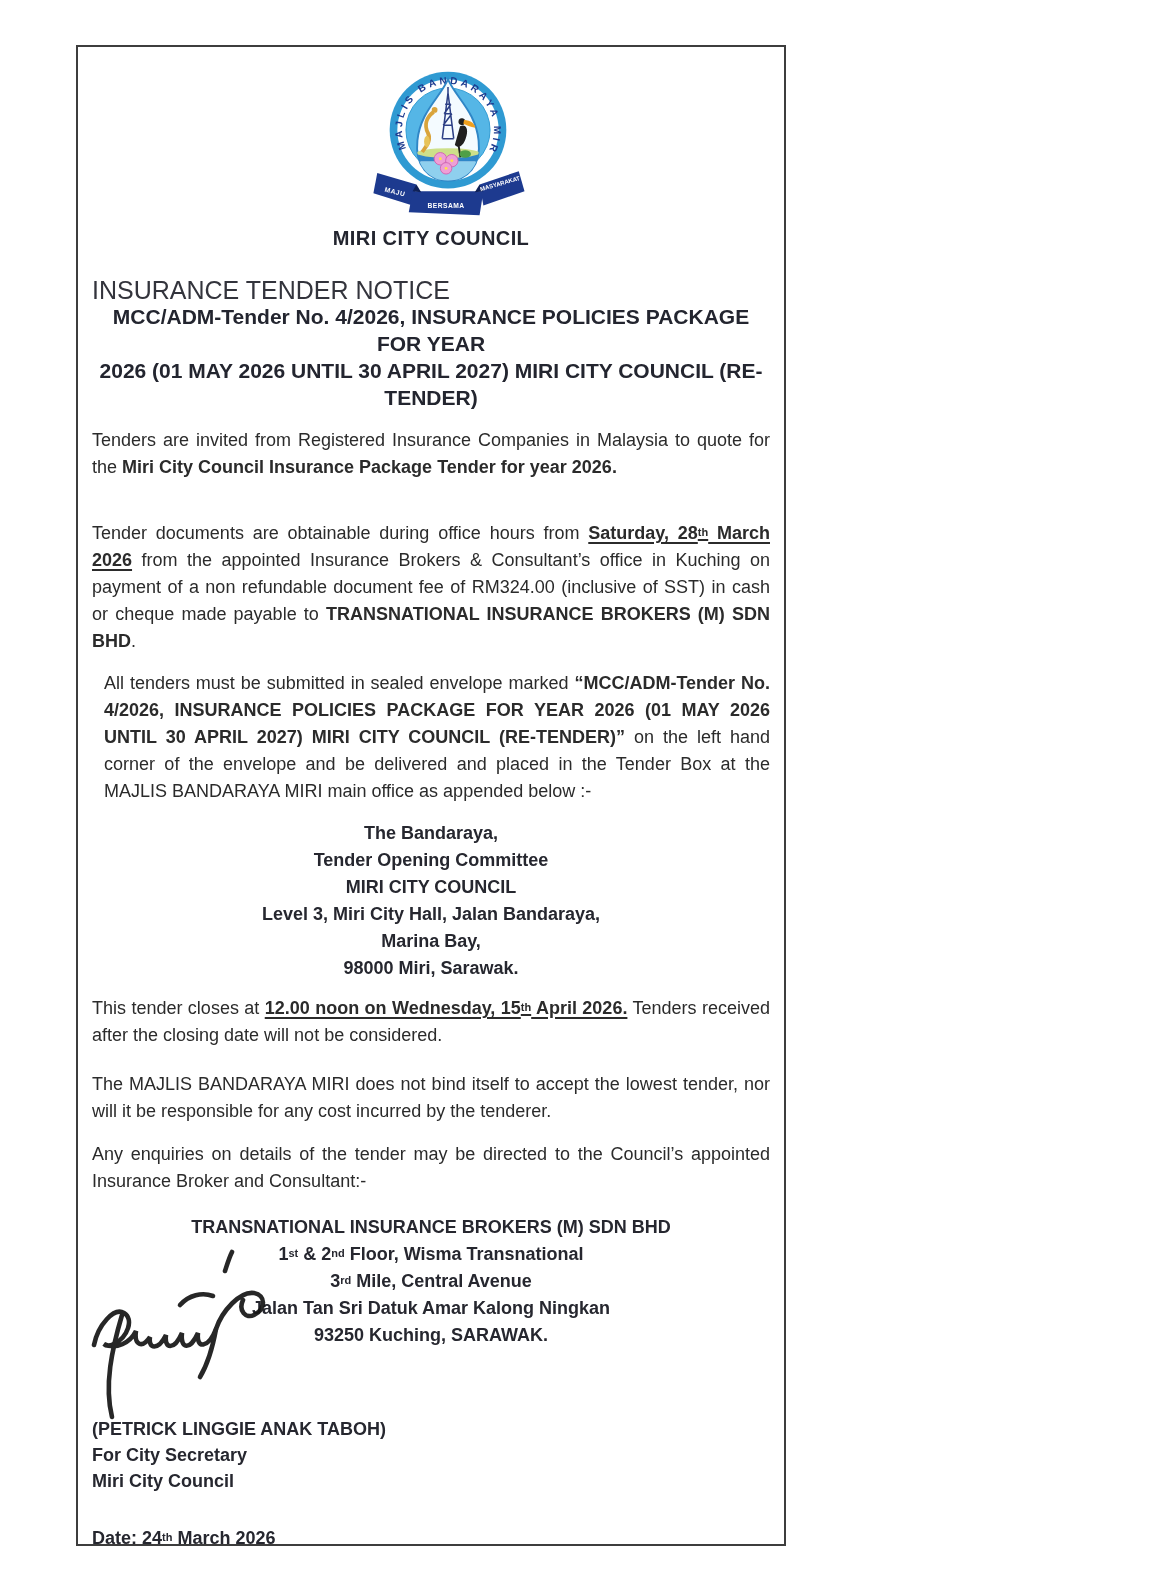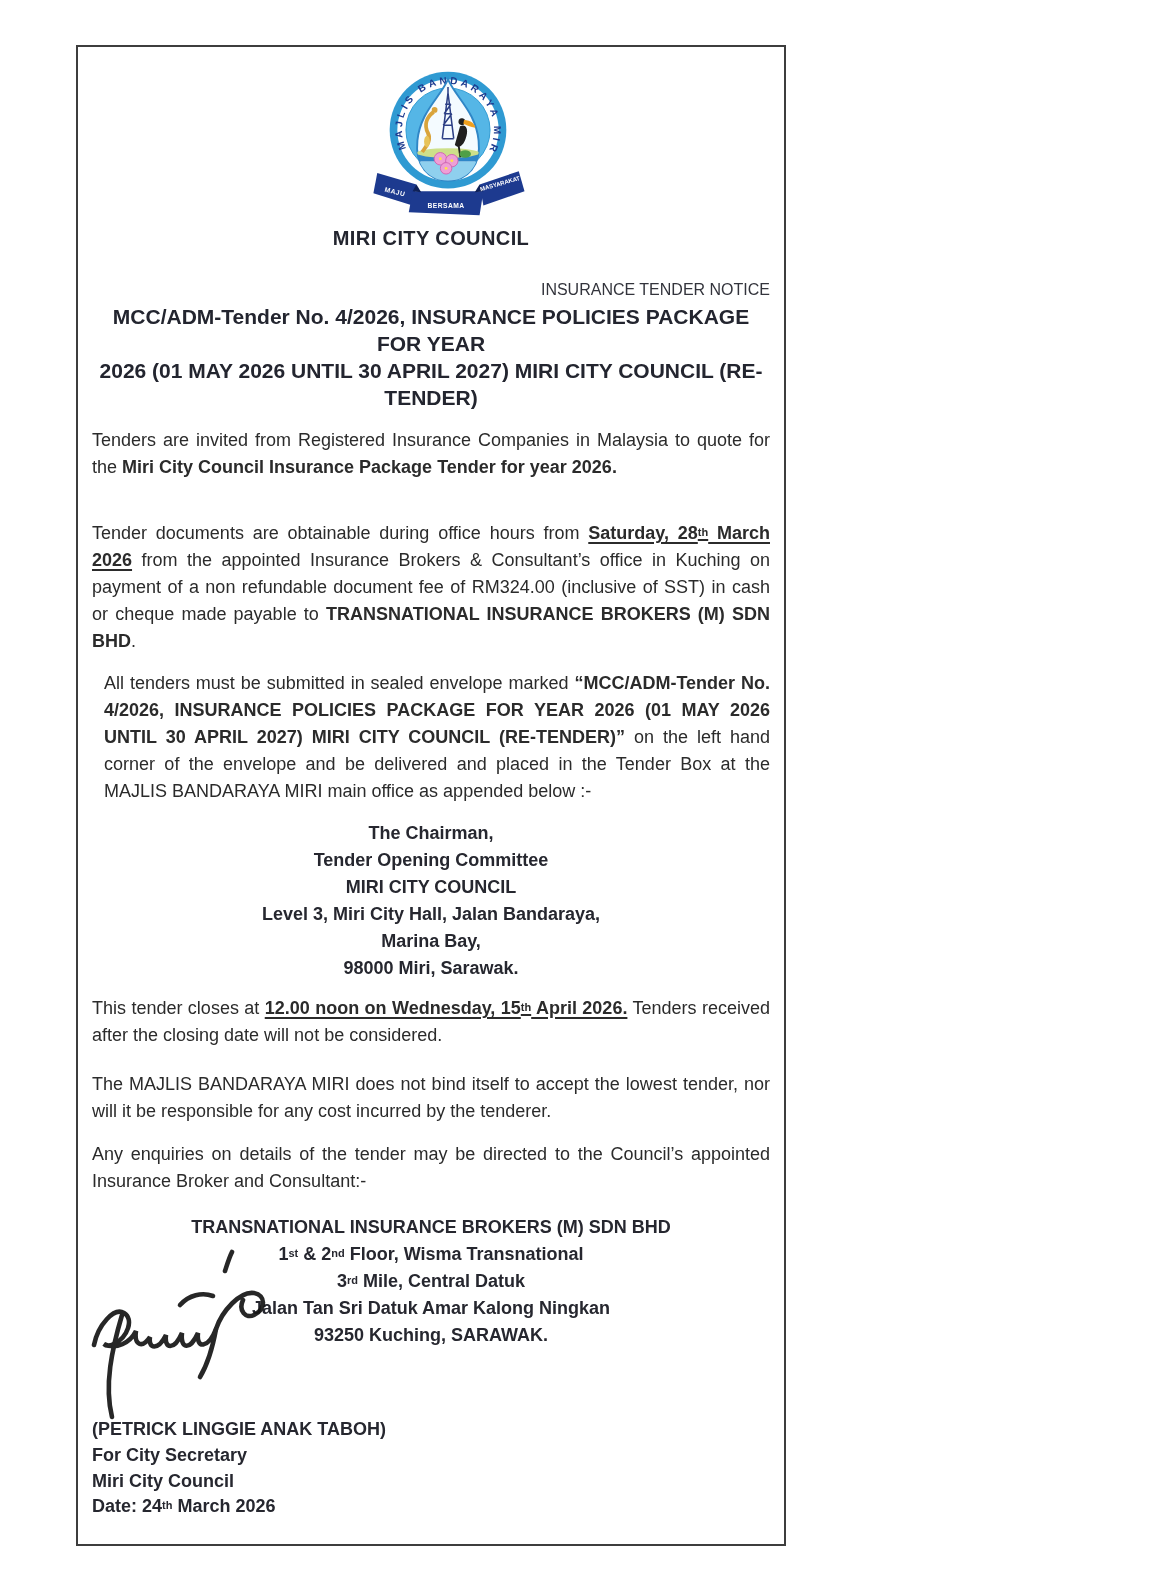--- a/index.html
+++ b/index.html
@@ -11,38 +11,38 @@
   .doc-border{
     position:absolute;left:76px;top:45px;width:710px;height:1501px;
     border:2px solid #3d3d3d;box-sizing:border-box;background:#fff;
     padding:0 14px;
   }
   .logo-svg{display:block;margin:19px auto 0;width:182px;height:153px;transform:translateX(17px);}
   .org-name{
     margin-top:6px;text-align:center;font-weight:bold;font-size:20px;line-height:26px;
     color:#23252f;letter-spacing:0.4px;
   }
-  .notice-title{margin-top:26px;text-align:right;font-size:16px;line-height:26px;color:#33343c;}
+  .notice-title{margin-top:26px;text-align:left;font-size:25px;line-height:26px;color:#33343c;}
   .subject{text-align:center;font-weight:bold;font-size:21px;line-height:27px;color:#23252f;}
   .para{margin:0;text-align:justify;font-size:18px;line-height:27px;}
   .para .b{font-weight:bold;}
   .u{text-decoration:underline;text-underline-offset:3px;text-decoration-thickness:2px;}
   .sup{font-size:11px;vertical-align:top;position:relative;top:-1px;}
   .center-block{text-align:center;font-weight:bold;font-size:18px;line-height:27px;color:#26272f;}
   [data-name="paragraph-invitation"]{margin-top:16px;}
   [data-name="paragraph-documents"]{margin-top:39px;}
   [data-name="paragraph-submission"]{margin-top:15px;margin-left:12px;}
   [data-name="chairman-address"]{margin-top:15px;}
   [data-name="paragraph-closing-date"]{margin-top:13px;}
   [data-name="paragraph-disclaimer"]{margin-top:22px;}
   [data-name="paragraph-enquiries"]{margin-top:16px;}
   [data-name="broker-address"]{margin-top:19px;}
   .signoff{font-weight:bold;font-size:18px;line-height:26px;color:#26272f;}
   [data-name="signatory-name"]{margin-top:67px;}
-  [data-name="date-line"]{font-weight:bold;font-size:18px;line-height:25px;color:#26272f;}
+  [data-name="date-line"]{margin-top:27px;font-weight:bold;font-size:18px;line-height:34px;color:#26272f;}
   .signature-svg{position:absolute;left:8px;top:1198px;width:270px;height:200px;pointer-events:none;}
 </style>
 </head>
 <body>
 
 <div class="page" data-name="document-page">
   <div class="doc-border" data-name="document-border">
 
     <svg class="logo-svg" viewBox="0 0 190 160" data-name="council-crest-logo">
       <circle cx="95" cy="67" r="61" fill="#2f9ad2" data-name="crest-outer-ring"></circle>
@@ -102,36 +102,36 @@
 
     <div class="notice-title" data-name="notice-title">INSURANCE TENDER NOTICE</div>
     <div class="subject" data-name="subject-line-1">MCC/ADM-Tender No. 4/2026, INSURANCE POLICIES PACKAGE FOR YEAR</div>
     <div class="subject" data-name="subject-line-2">2026 (01 MAY 2026 UNTIL 30 APRIL 2027) MIRI CITY COUNCIL (RE-TENDER)</div>
 
     <p class="para" data-name="paragraph-invitation"><span>Tenders are invited from Registered Insurance Companies in Malaysia to quote for the </span><span class="b" style="font-weight: bold;">Miri City Council Insurance Package Tender for year 2026.</span></p>
     <p class="para" data-name="paragraph-documents"><span>Tender documents are obtainable during office hours from </span><span class="b u" style="font-weight: bold;">Saturday, 28</span><span class="b u sup" style="font-weight: bold;">th</span><span class="b u" style="font-weight: bold;"> March 2026</span><span> from the appointed Insurance Brokers &amp; Consultant’s office in Kuching on payment of a non refundable document fee of RM324.00 (inclusive of SST) in cash or cheque made payable to </span><span class="b" style="font-weight: bold;">TRANSNATIONAL INSURANCE BROKERS (M) SDN BHD</span><span>.</span></p>
     <p class="para" data-name="paragraph-submission"><span>All tenders must be submitted in sealed envelope marked </span><span class="b" style="font-weight: bold;">“MCC/ADM-Tender No. 4/2026, INSURANCE POLICIES PACKAGE FOR YEAR 2026 (01 MAY 2026 UNTIL 30 APRIL 2027) MIRI CITY COUNCIL (RE-TENDER)”</span><span> on the left hand corner of the envelope and be delivered and placed in the Tender Box at the MAJLIS BANDARAYA MIRI main office as appended below :-</span></p>
 
     <div class="center-block" data-name="chairman-address">
-      <div data-name="chairman-address-line">The Chairman,</div>
+      <div data-name="chairman-address-line">The Bandaraya,</div>
       <div data-name="chairman-address-line">Tender Opening Committee</div>
       <div data-name="chairman-address-line">MIRI CITY COUNCIL</div>
       <div data-name="chairman-address-line">Level 3, Miri City Hall, Jalan Bandaraya,</div>
       <div data-name="chairman-address-line">Marina Bay,</div>
       <div data-name="chairman-address-line">98000 Miri, Sarawak.</div>
     </div>
 
     <p class="para" data-name="paragraph-closing-date"><span>This tender closes at </span><span class="b u" style="font-weight: bold;">12.00 noon on Wednesday, 15</span><span class="b u sup" style="font-weight: bold;">th</span><span class="b u" style="font-weight: bold;"> April 2026.</span><span> Tenders received after the closing date will not be considered.</span></p>
     <p class="para" data-name="paragraph-disclaimer"><span>The MAJLIS BANDARAYA MIRI does not bind itself to accept the lowest tender, nor will it be responsible for any cost incurred by the tenderer.</span></p>
     <p class="para" data-name="paragraph-enquiries"><span>Any enquiries on details of the tender may be directed to the Council’s appointed Insurance Broker and Consultant:-</span></p>
 
     <div class="center-block" data-name="broker-address">
       <div data-name="broker-address-line"><span>TRANSNATIONAL INSURANCE BROKERS (M) SDN BHD</span></div>
       <div data-name="broker-address-line"><span>1</span><span class="sup">st</span><span> &amp; 2</span><span class="sup">nd</span><span> Floor, Wisma Transnational</span></div>
-      <div data-name="broker-address-line"><span>3</span><span class="sup">rd</span><span> Mile, Central Datuk</span></div>
+      <div data-name="broker-address-line"><span>3</span><span class="sup">rd</span><span> Mile, Central Avenue</span></div>
       <div data-name="broker-address-line"><span>Jalan Tan Sri Datuk Amar Kalong Ningkan</span></div>
       <div data-name="broker-address-line"><span>93250 Kuching, SARAWAK.</span></div>
     </div>
 
     <svg class="signature-svg" viewBox="0 0 270 200" data-name="signature-scribble">
       <g fill="none" stroke="#151515" stroke-width="4.6" stroke-linecap="round" opacity="0.92">
         <path d="M146,7 C143,13 141,20 139,26"></path>
         <path d="M94,60 C103,50 116,47 127,51"></path>
         <path d="M8,100 C12,80 28,62 38,68 C48,74 42,92 28,99 C24,101 20,101 18,99 C30,105 44,98 50,86 C48,100 56,104 64,92 C62,104 72,106 80,90 C78,104 88,106 96,88 C94,104 104,106 112,88 C110,104 122,104 130,84 C136,66 154,46 168,48 C180,50 180,64 168,70 C160,74 152,66 157,55"></path>
         <path d="M36,70 C26,104 18,140 26,172"></path>

